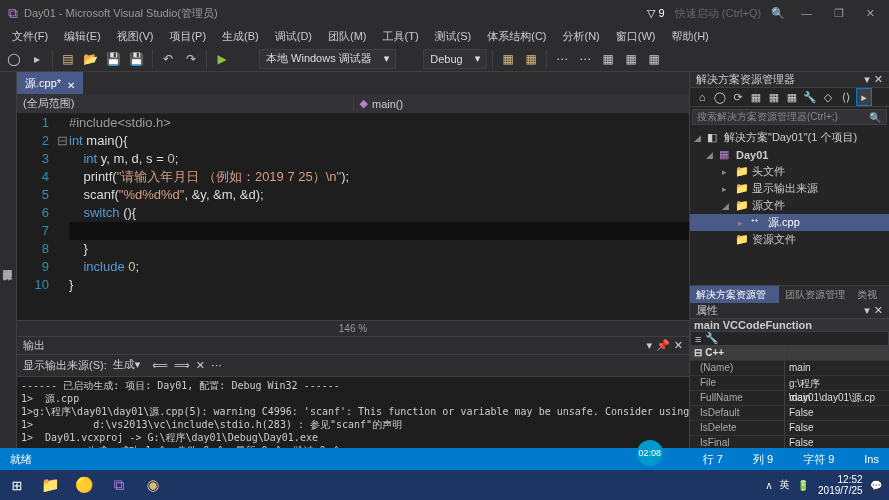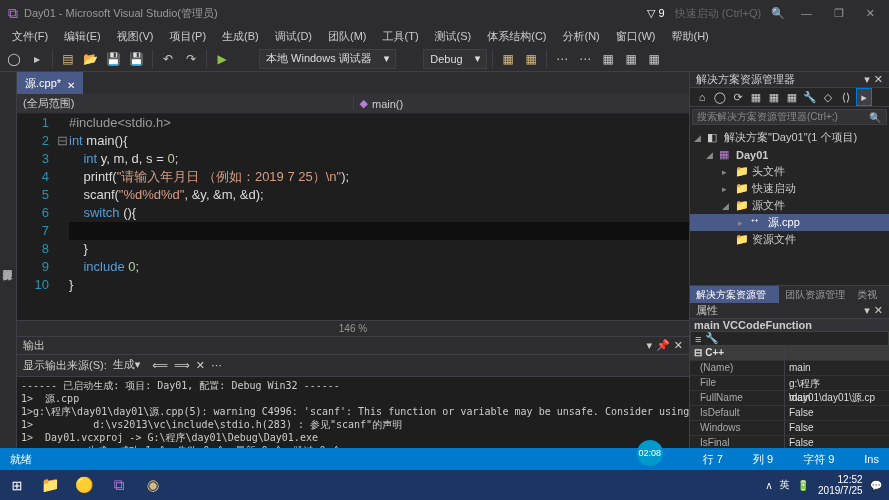--- a/index.html
+++ b/index.html
@@ -240,21 +240,21 @@
           <b>Day01</b>
         </div>
       <div class="tnode" style="padding-left:32px;">
           <span class="exp">▸</span>
           <span class="ico" style="color:#d7ba7d">📁</span>
           <span>头文件</span>
         </div>
       <div class="tnode" style="padding-left:32px;">
           <span class="exp">▸</span>
           <span class="ico" style="color:#d7ba7d">📁</span>
-          <span>快速启动</span>
+          <span>显示输出来源</span>
         </div>
       <div class="tnode" style="padding-left:32px;">
           <span class="exp">◢</span>
           <span class="ico" style="color:#d7ba7d">📁</span>
           <span>源文件</span>
         </div>
       <div class="tnode sel" style="padding-left:48px;">
           <span class="exp">▸</span>
           <span class="ico">⁺⁺</span>
           <span>源.cpp</span>
@@ -300,21 +300,21 @@
         </div>
         <div class="prow">
           <div class="pname">FullName</div>
           <div class="pval">main</div>
         </div>
         <div class="prow">
           <div class="pname">IsDefault</div>
           <div class="pval">False</div>
         </div>
         <div class="prow">
-          <div class="pname">Windows</div>
+          <div class="pname">IsDelete</div>
           <div class="pval">False</div>
         </div>
         <div class="prow">
           <div class="pname">IsFinal</div>
           <div class="pval">False</div>
         </div>
       </div>
 
   </div>
 </div>

